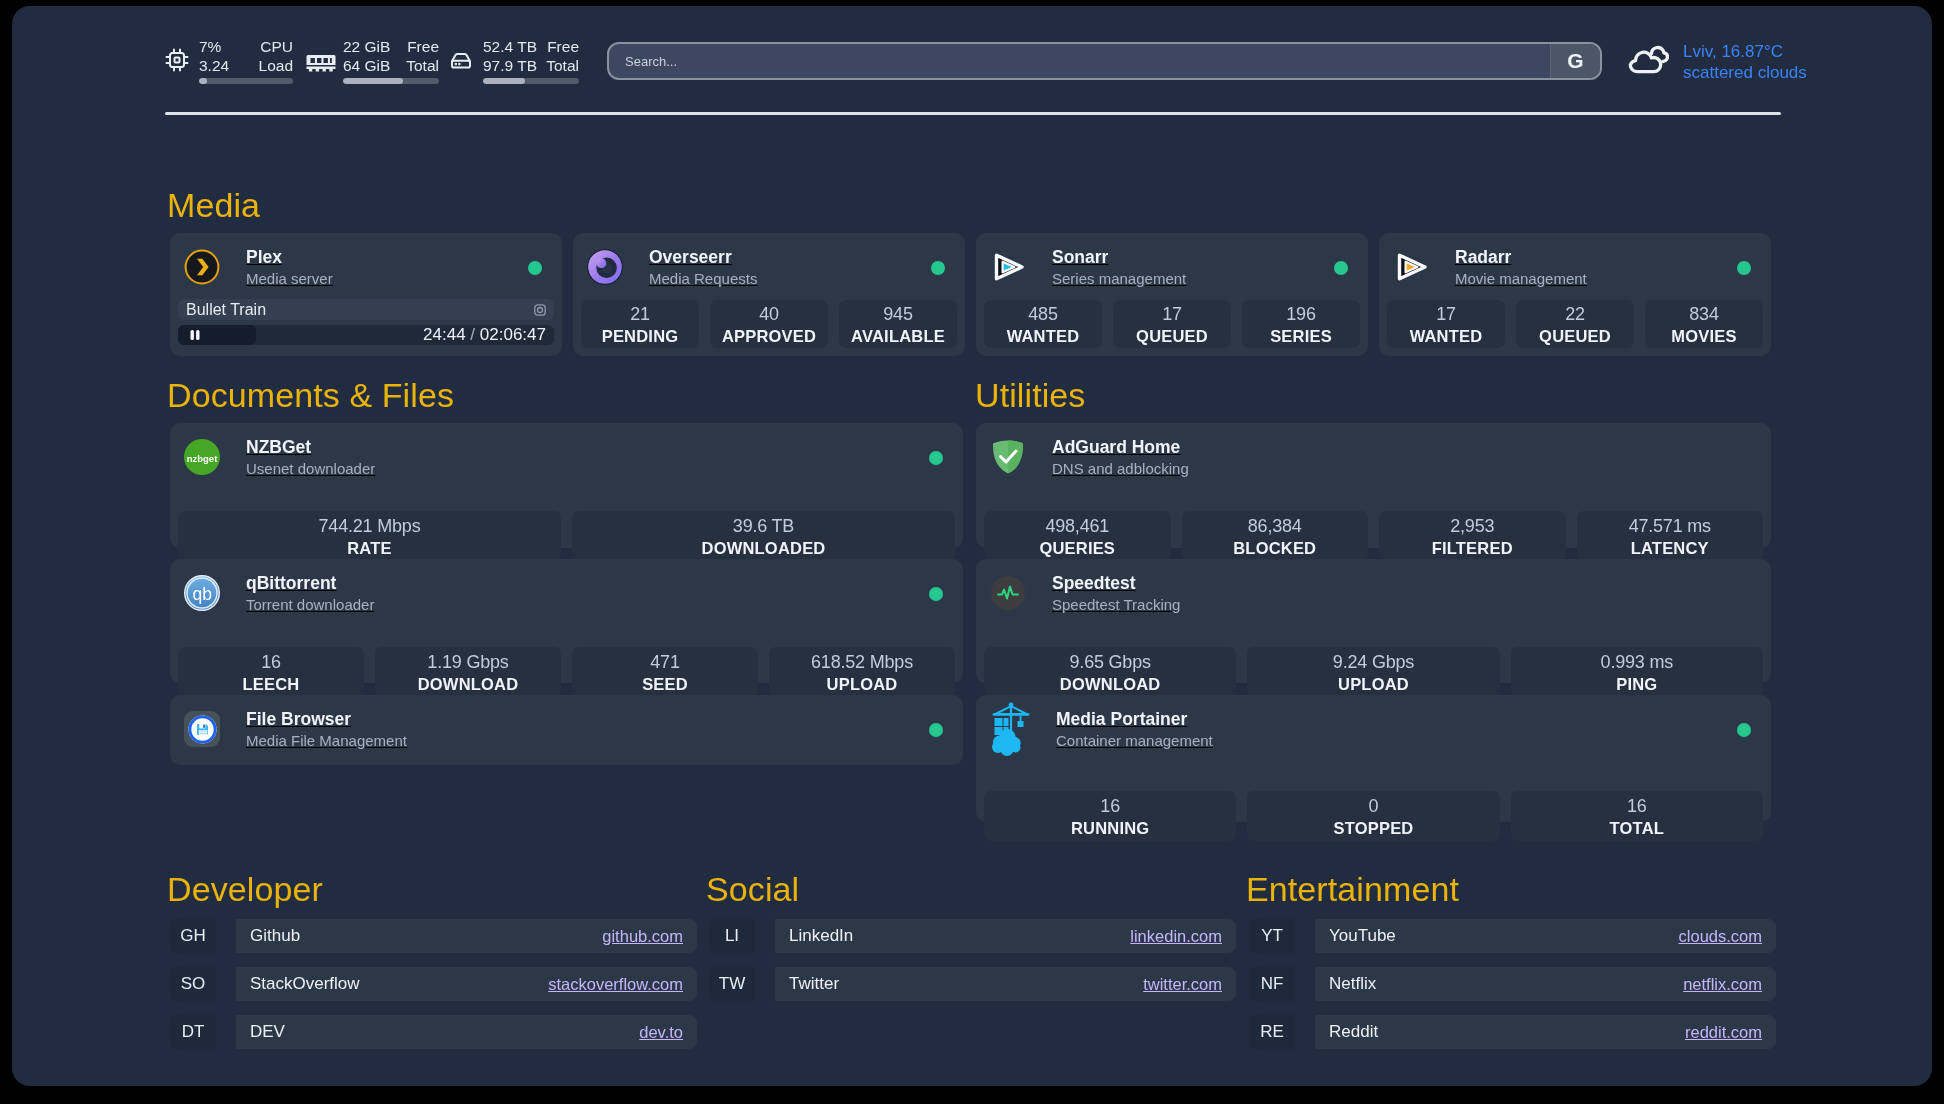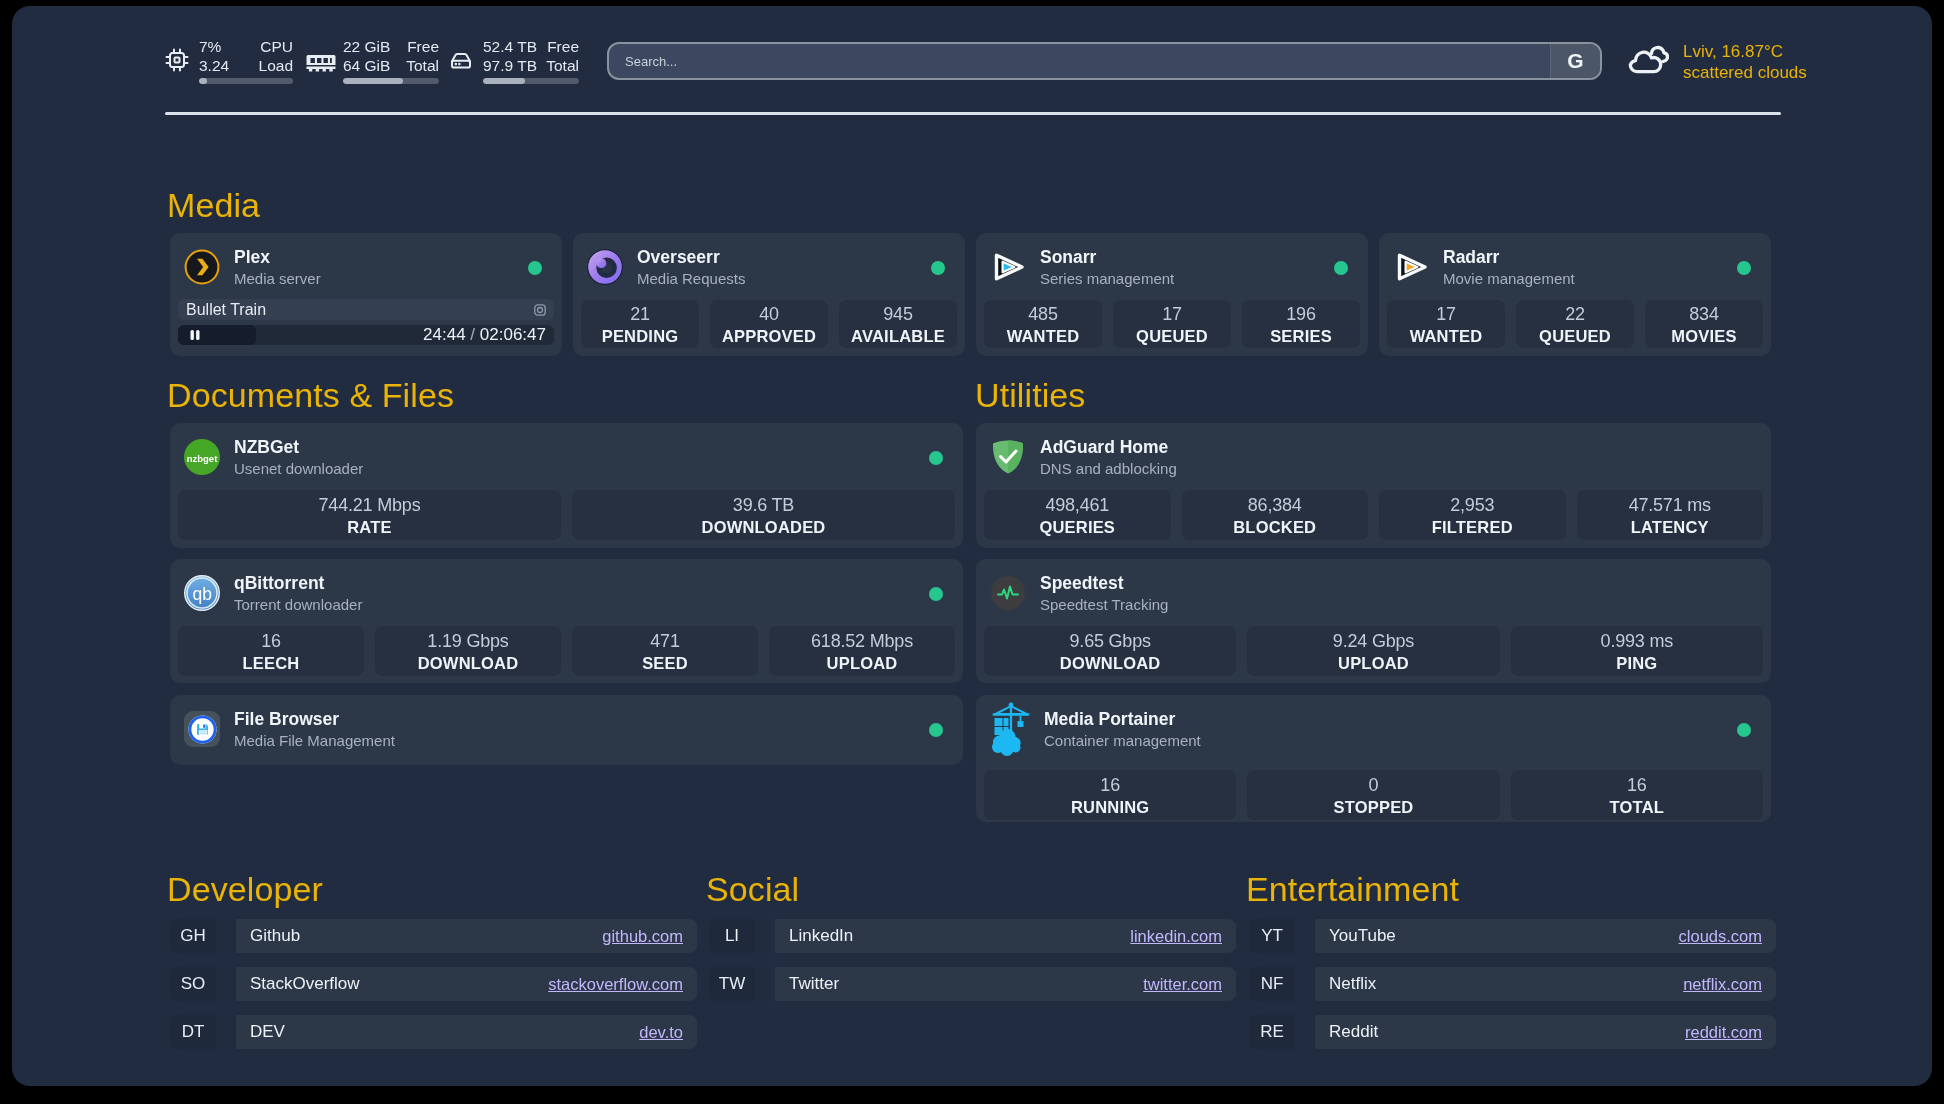--- a/index.html
+++ b/index.html
@@ -18,40 +18,40 @@
 .rbar i { display:block; height:100%; background:#abb2be; border-radius:3px; }
 
 #search { position:absolute; left:595px; top:36px; width:995px; height:38px;
   border:2px solid #89929f; border-radius:12px; background:#3c4860; display:flex;
   align-items:center; overflow:hidden; }
 #search .ph { flex:1; padding-left:16px; font-size:13px; color:#c9d0da; }
 #search .g { width:50px; height:100%; background:#4b5669; display:flex; align-items:center;
   justify-content:center; color:#f0f3f8; font-size:21px; font-weight:600; border-left:1px solid #5a6476; }
 
 #weather { position:absolute; left:1613px; top:34px; display:flex; align-items:center; }
-#weather .wtxt { margin-left:14px; font-size:17px; line-height:21px; color:#eab308; }
+#weather .wtxt { margin-left:14px; font-size:17px; line-height:21px; color:#3b82f6; }
 
 #hr { position:absolute; left:153px; top:106px; width:1616px; height:3px; background:#dde2ea; border-radius:2px; }
 
 
 h2 { position:absolute; font-size:34px; font-weight:500; color:#eab308; letter-spacing:0.1px; }
 
 
 .card { position:absolute; background:#2c3848; border-radius:10px; padding:8px; }
 .chead { display:flex; align-items:flex-start; position:relative; padding:8px 6px 0 6px; }
 .cicon { width:36px; height:36px; flex:0 0 auto; }
-.ctxt { margin-left:14px; margin-top:-2px; }
+.ctxt { margin-left:26px; margin-top:-2px;text-decoration:underline; }
 .ct { font-size:17.5px; font-weight:600; color:#f1f4f8; line-height:21px; }
 .cs { font-size:15px; color:#a7b1c0; line-height:19px; margin-top:1px; }
 .dot { position:absolute; right:12px; top:20px; width:14px; height:14px;
   border-radius:50%; background:#26c78e; }
 .stats { display:flex; gap:11px; margin-top:12px; }
 .stat { flex:1; background:#263040; border-radius:7px; height:48px; display:flex;
   flex-direction:column; align-items:center; justify-content:center; }
-.wide .stat { height:50px; }
+.wide .stat { height:50px;margin-top:21px; }
 .sn { font-size:18px; color:#c4ccd9; line-height:23px; letter-spacing:-0.2px; }
 .sl { font-size:16.5px; font-weight:700; color:#f0f3f8; line-height:20px; letter-spacing:0.2px; }
 
 
 .prow1 { margin-top:11px; height:21px; background:#343f52; border-radius:6px; display:flex;
   align-items:center; padding:0 8px; font-size:16px; color:#e8ecf2; }
 .prow1 svg { margin-left:auto; }
 .prow2 { margin-top:5px; height:20px; background:#1f2937; border-radius:6px; display:flex;
   align-items:center; padding:0 8px; font-size:15px; color:#dfe5ee; position:relative; }
 .prow2 .seg { position:absolute; left:0; top:0; height:100%; width:78px; background:#151d2c;

